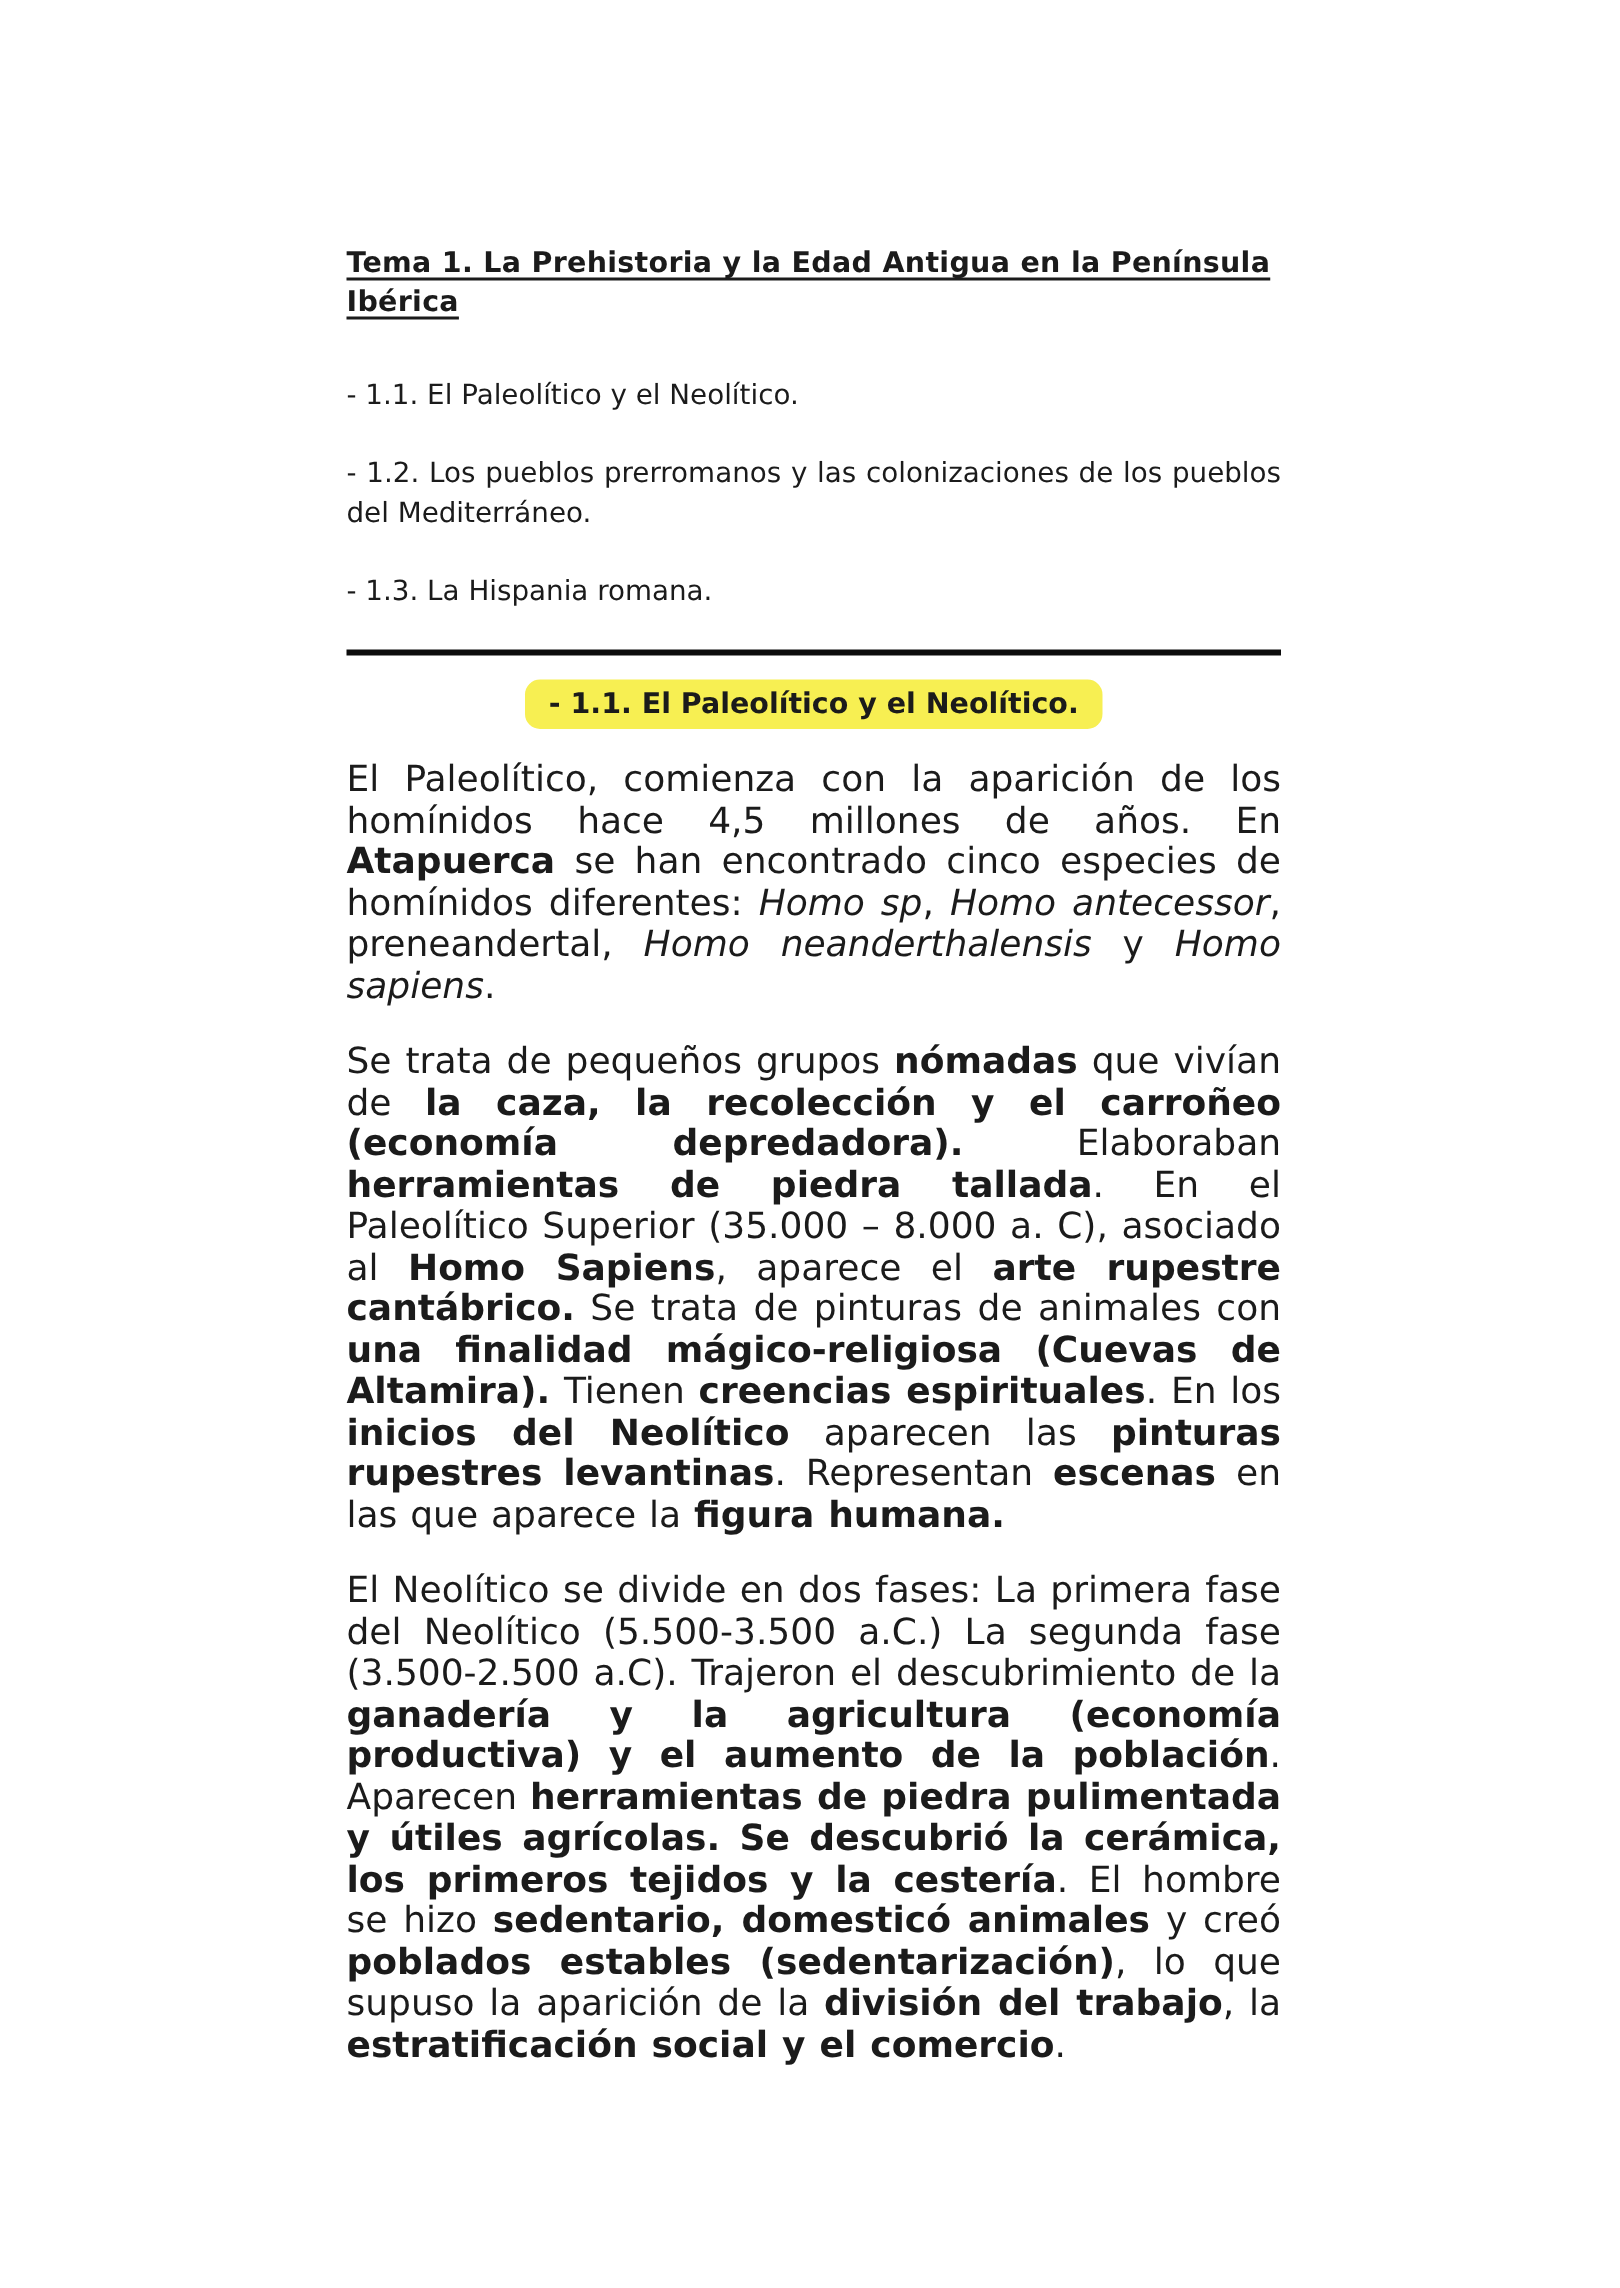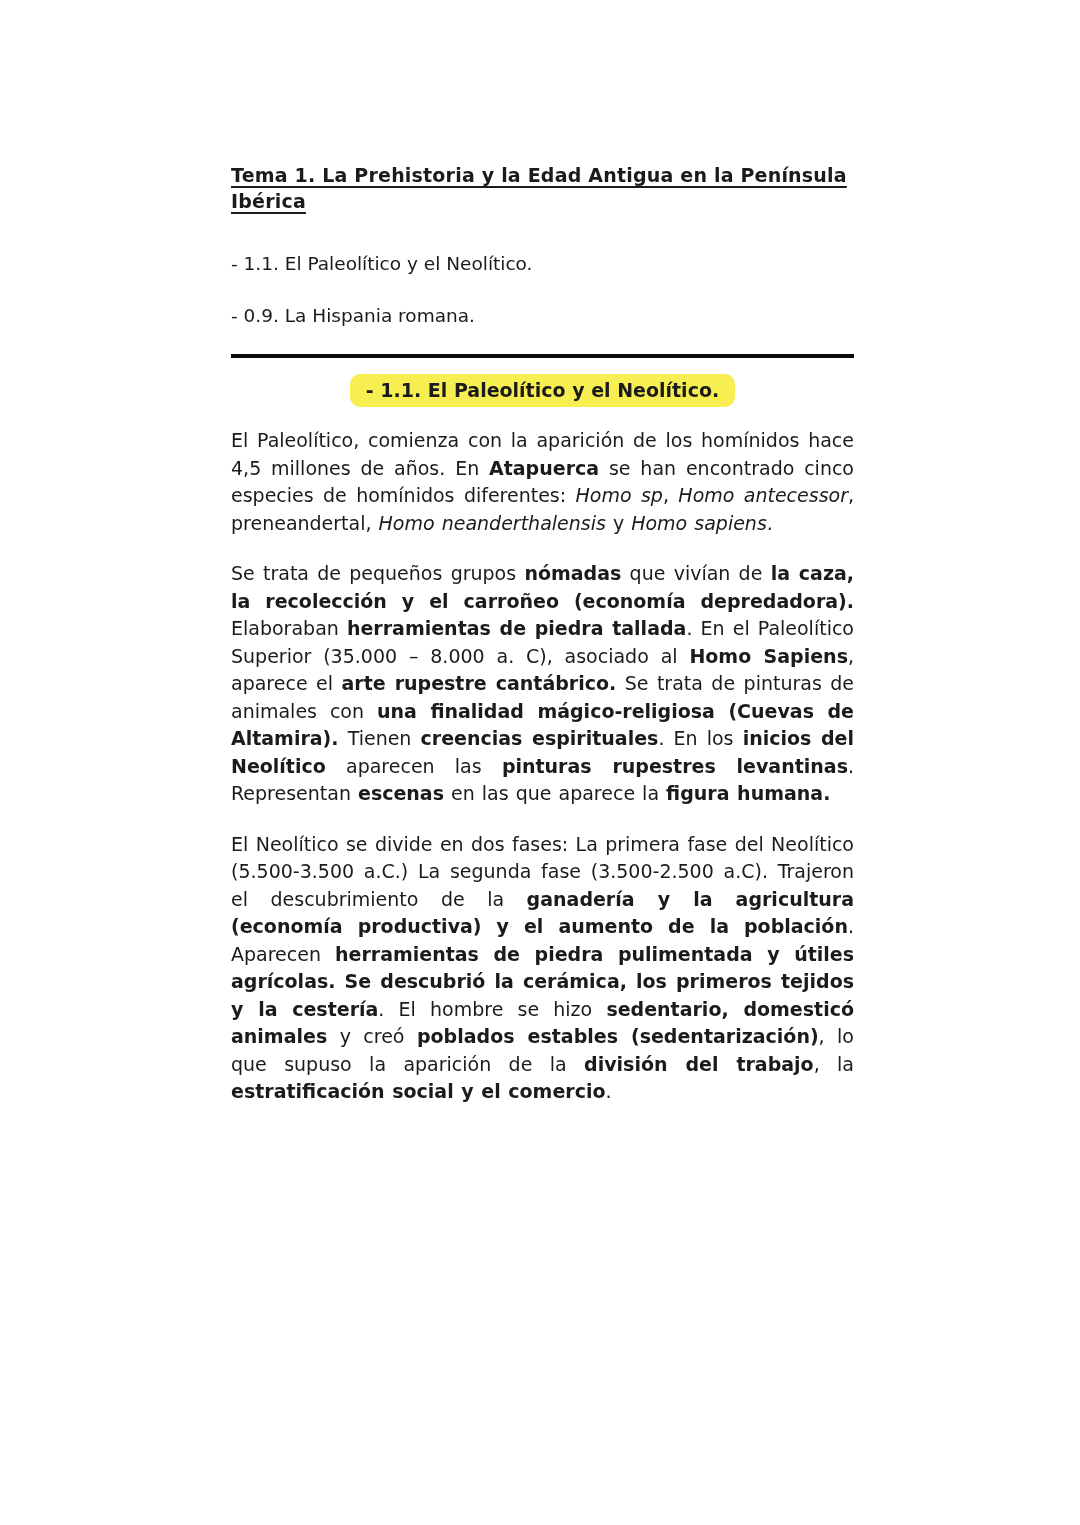--- a/index.html
+++ b/index.html
@@ -50,41 +50,42 @@
   }
   .highlight {
     display: inline-block;
     background: var(--hl, #f7ef52);
     border-radius: 10px;
     padding: 5px 16px 6px 16px;
     font-size: 19px;
     font-weight: bold;
   }
   .body-par {
-    font-size: 19px;
+    font-size: 24px;
     line-height: 27.5px;
     text-align: justify;
     margin: 5px 0 23px 0;
     word-spacing: 1px;
   }
   .b { font-weight: bold; }
   .i { font-style: italic; }
   .u { text-underline-offset: 3px; }
 </style>
 </head>
 <body>
 
 <div class="page">
 
   <h1 class="doc-title">Tema 1. La Prehistoria y la Edad Antigua en la Península Ibérica</h1>
 
   <p class="toc-item">- 1.1. El Paleolítico y el Neolítico.</p>
 
+  <p class="toc-item">- 1.2. Los pueblos prerromanos y las colonizaciones de los pueblos del Mediterráneo.</p>
 
-  <p class="toc-item">- 0.9. La Hispania romana.</p>
+  <p class="toc-item">- 1.3. La Hispania romana.</p>
 
 
   <hr class="divider">
 
   <div class="heading-wrap">
     <span class="highlight">- 1.1. El Paleolítico y el Neolítico.</span>
   </div>
 
   <p class="body-par"><span>El Paleolítico, comienza con la aparición de los homínidos hace 4,5 millones de años. En </span><span class="b">Atapuerca</span><span> se han encontrado cinco especies de homínidos diferentes: </span><span class="i">Homo sp</span><span>, </span><span class="i">Homo antecessor</span><span>, preneandertal, </span><span class="i">Homo neanderthalensis</span><span> y </span><span class="i">Homo sapiens</span><span>.</span></p>
 

